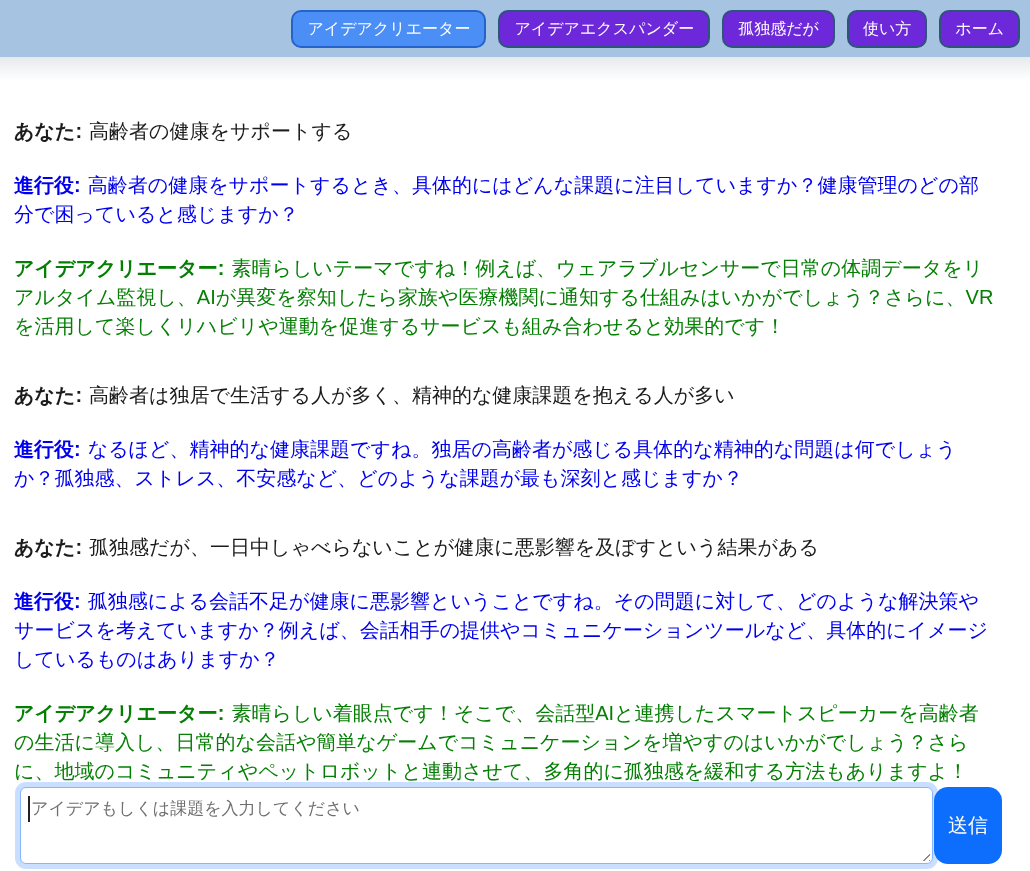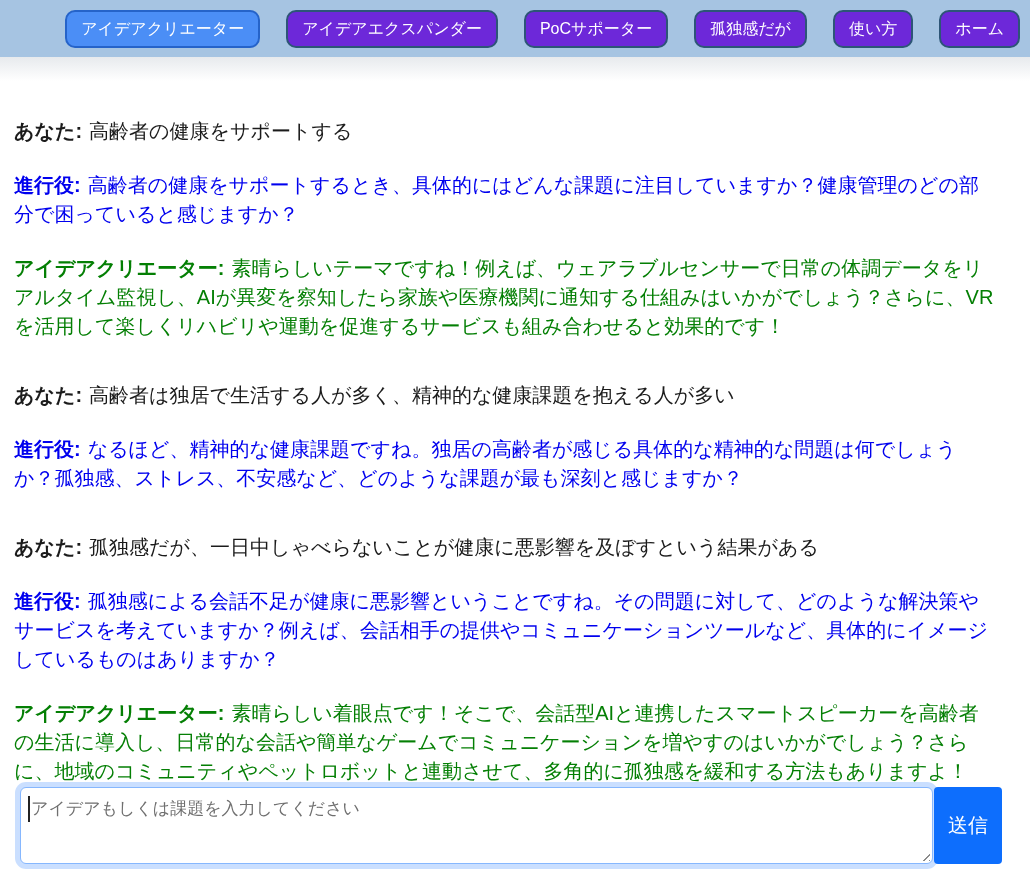--- a/index.html
+++ b/index.html
@@ -10,21 +10,21 @@
     font-family: "Liberation Sans", "DejaVu Sans", sans-serif;
   }
 
   
   .topnav {
     height: 57px;
     background: #a6c4e2;
     display: flex;
     align-items: center;
     justify-content: flex-end;
-    gap: 26px;
+    gap: 12px;
     padding: 0 10px 0 0;
   }
   .nav-btn {
     font-family: inherit;
     font-size: 16px;
     line-height: 20px;
     color: #ffffff;
     background: #6d28d9;
     border: 2px solid #2d5577;
     border-radius: 10px;
@@ -95,21 +95,21 @@
     clip-path: polygon(100% 0, 100% 100%, 0 100%);
     cursor: nwse-resize;
   }
   .send-btn {
     width: 68px;
     background: #0d6efd;
     color: #ffffff;
     font-family: inherit;
     font-size: 20px;
     border: none;
-    border-radius: 4px;
+    border-radius: 14px;
     margin-left: 1px;
     z-index: 1;
     cursor: pointer;
   }
   .summarize-btn {
     display: block;
     margin-top: 23px;
     height: 41px;
     padding: 8px 19px;
     background: #6c757d;
@@ -121,21 +121,20 @@
     cursor: pointer;
   }
 </style>
 </head>
 <body>
 
 <nav class="topnav">
 
 <button class="nav-btn active">アイデアクリエーター</button>
     <button class="nav-btn">アイデアエクスパンダー</button>
-    <button class="nav-btn">PoCサポーター</button>
     <button class="nav-btn">孤独感だが</button>
     <button class="nav-btn">使い方</button>
     <button class="nav-btn">ホーム</button>
   </nav>
 
 <main class="main">
   <div class="chat-log">
 
   <p class="msg role-user">
         <strong class="speaker">あなた:</strong><span class="text">高齢者の健康をサポートする</span>

